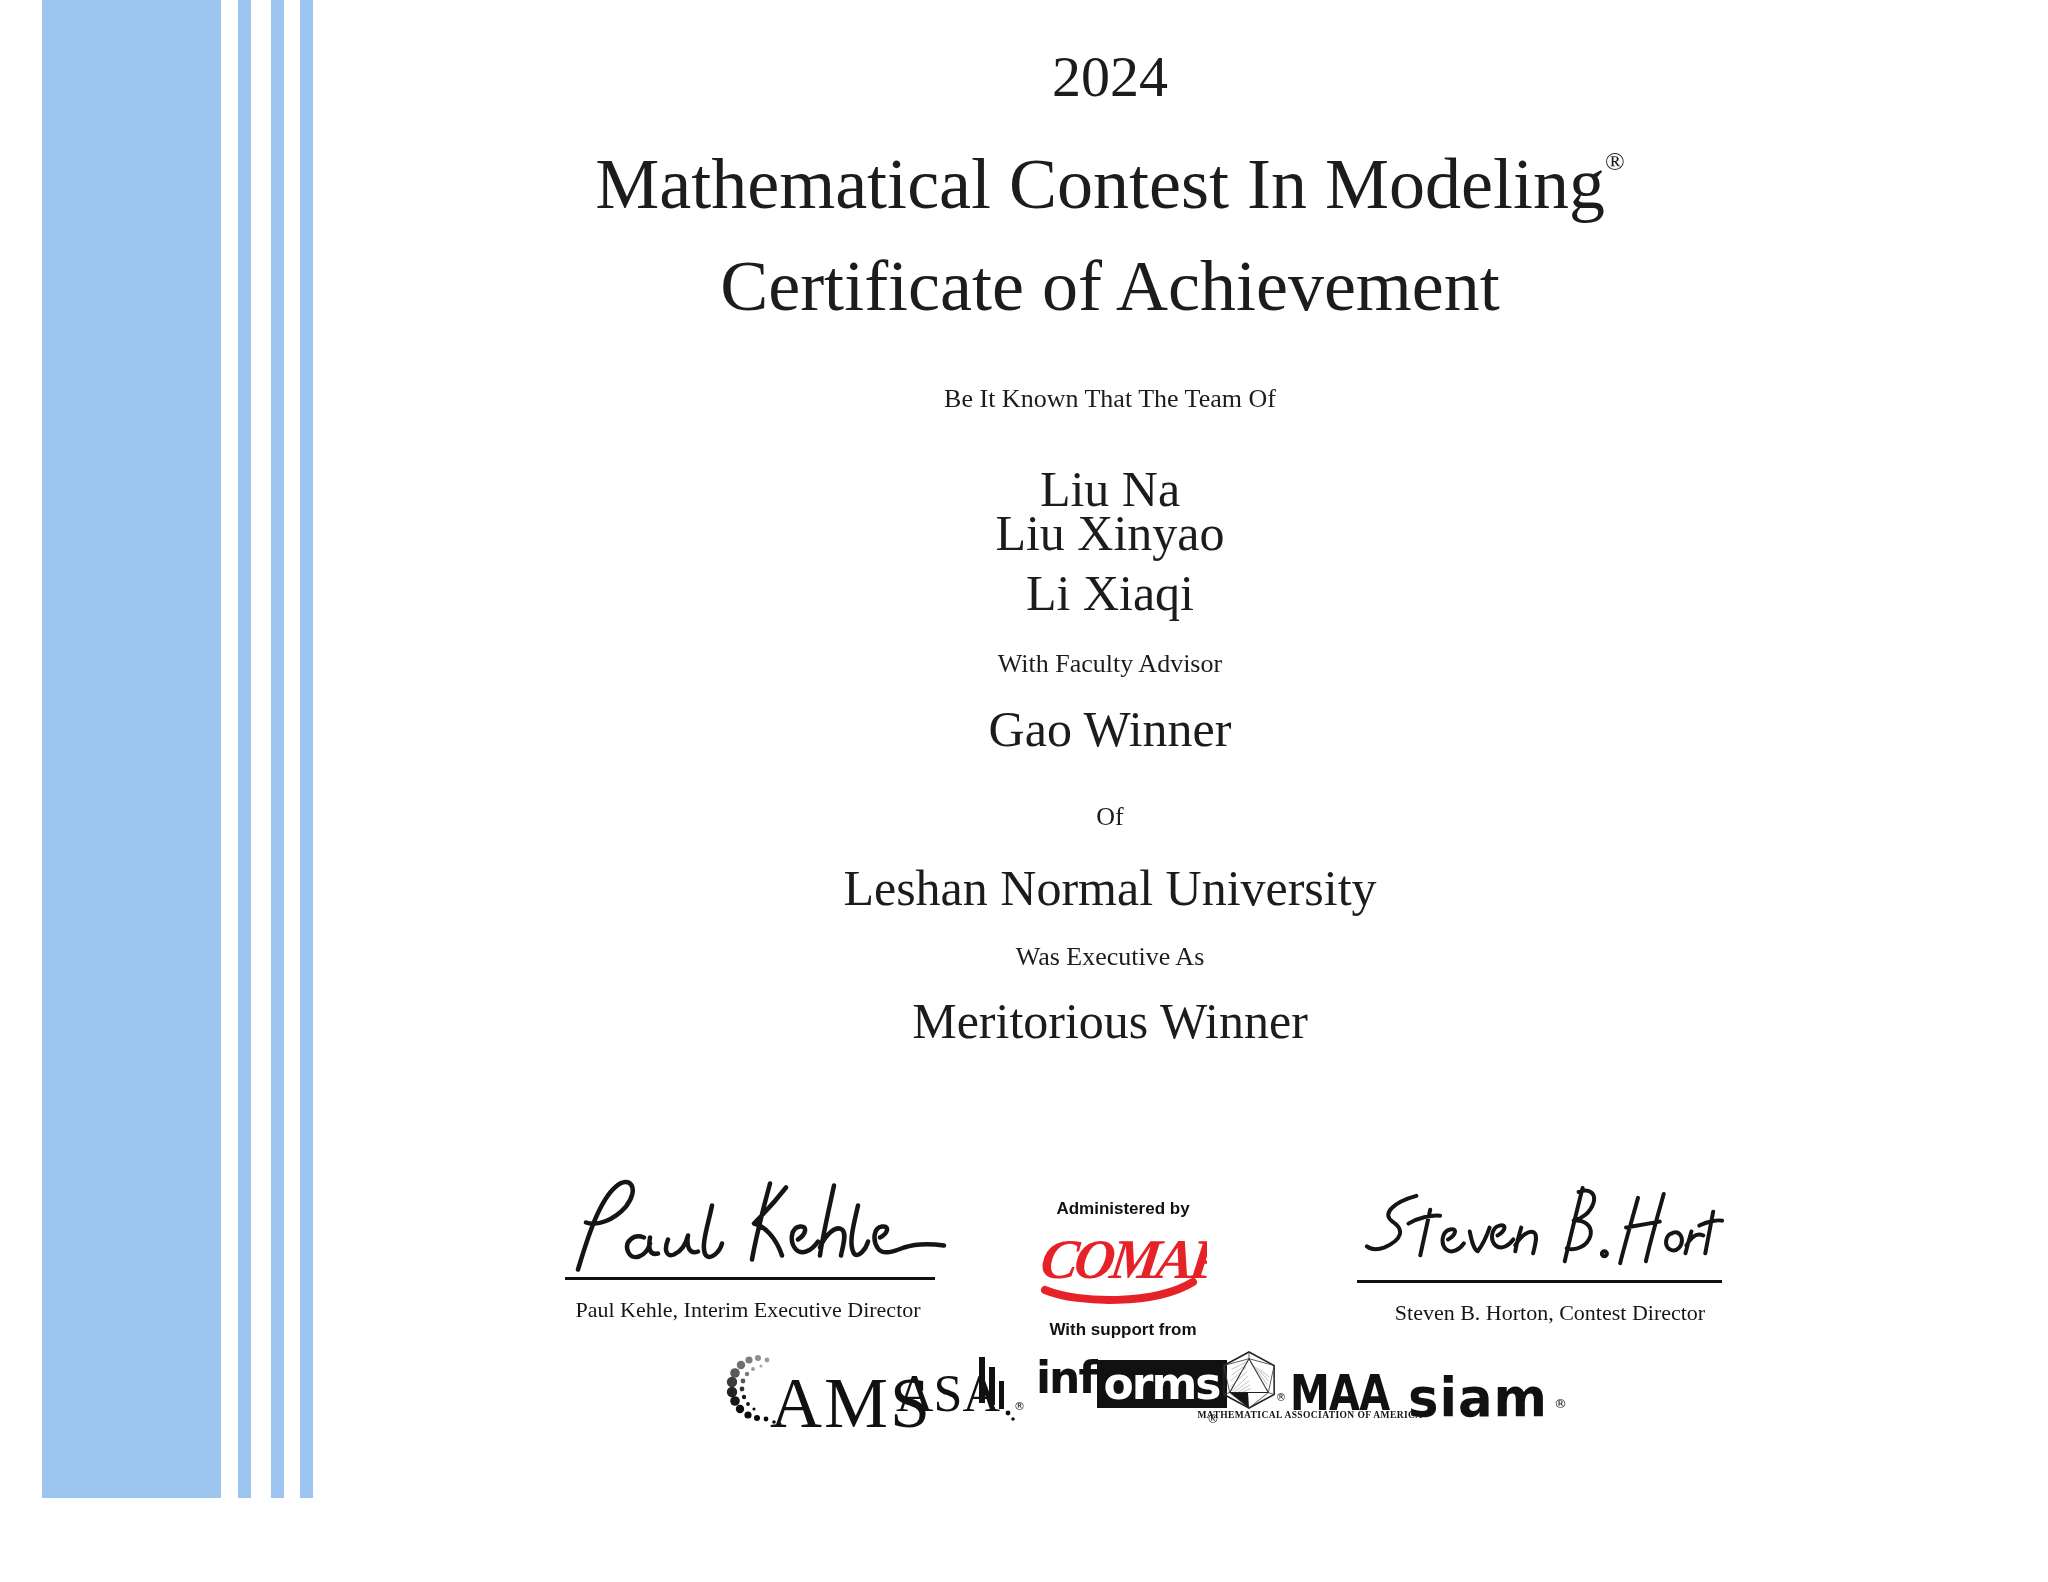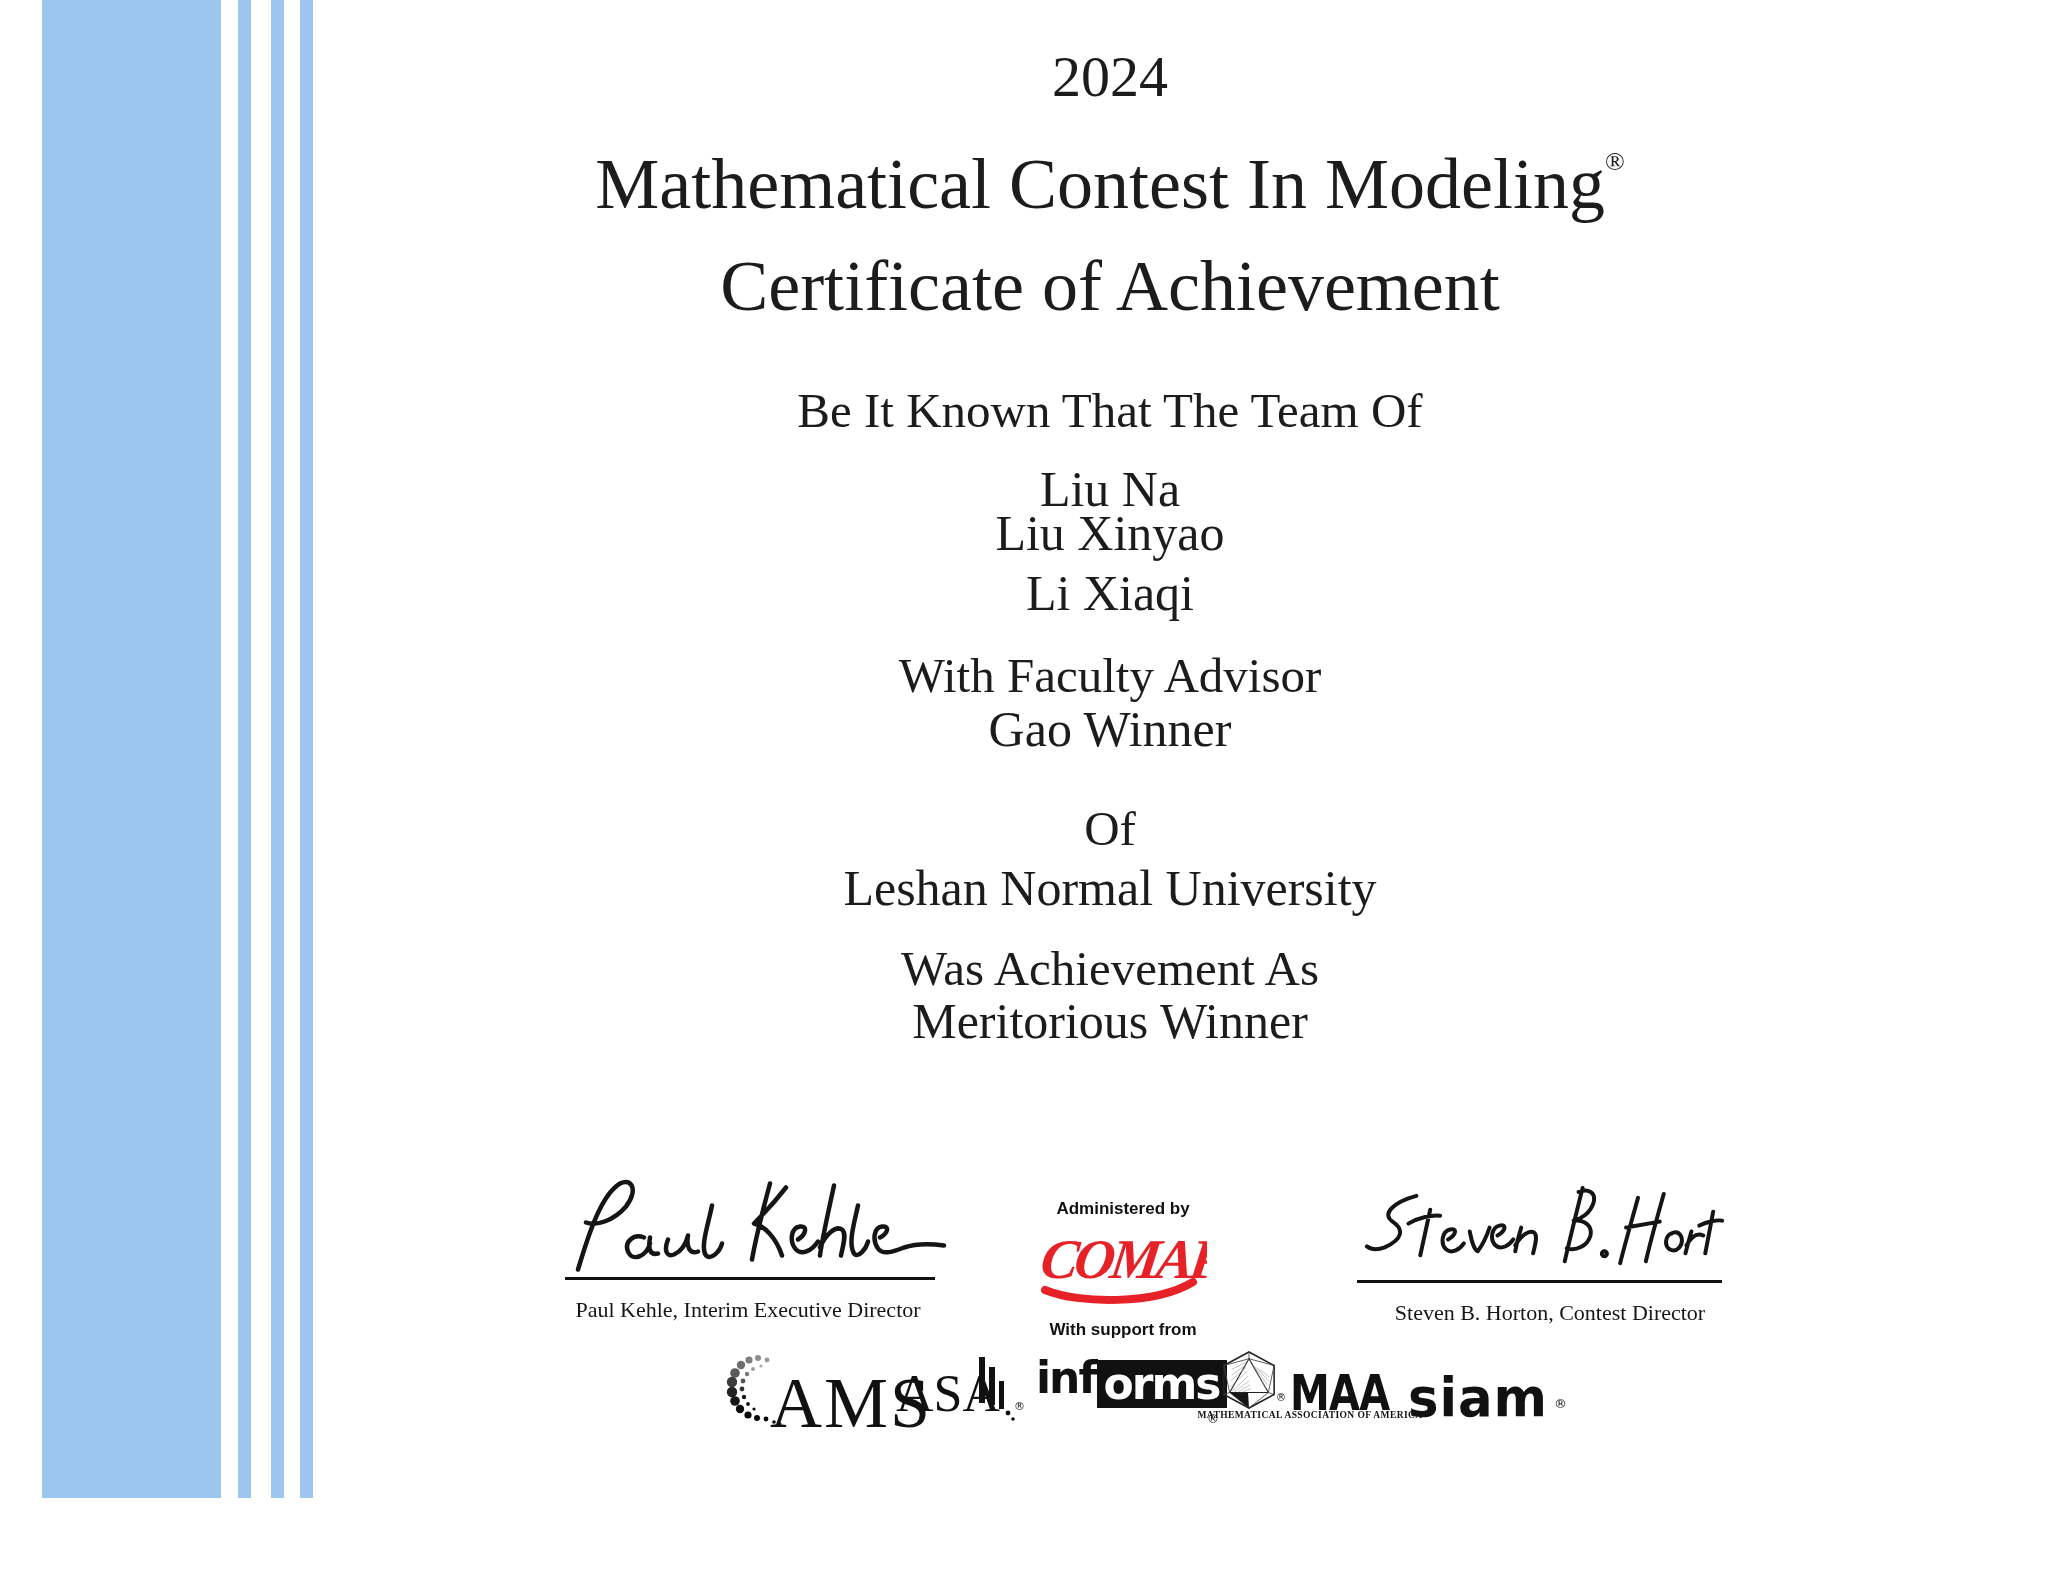--- a/index.html
+++ b/index.html
@@ -16,21 +16,21 @@
   .band-s1{left:238px;width:13px;}
   .band-s2{left:271px;width:13px;}
   .band-s3{left:300px;width:13px;}
   
   .cline{position:absolute;left:1110px;transform:translateX(-50%);white-space:nowrap;
          text-align:center;line-height:1;color:var(--ink);}
   .year{top:48px;font-size:58px;}
   .title{top:148px;font-size:72px;}
   .title .reg{font-size:26px;vertical-align:38px;}
   .subtitle{top:250px;font-size:72px;}
-  .small-line{font-size:49px;}
+  .small-line{font-size:26px;}
   .big-line{font-size:50px;}
   .team-intro{top:386px;}
   .member-0{top:464px;}
   .member-1{top:508px;}
   .member-2{top:568px;}
   .advisor-intro{top:651px;}
   .advisor-name{top:704px;}
   .of-word{top:804px;}
   .institution{top:863px;}
   .designated-intro{top:944px;}
@@ -91,21 +91,21 @@
   <div class="cline big-line member-0">Liu Na</div>
   <div class="cline big-line member-1">Liu Xinyao</div>
   <div class="cline big-line member-2">Li Xiaqi</div>
 
   <div class="cline small-line advisor-intro">With Faculty Advisor</div>
   <div class="cline big-line advisor-name">Gao Winner</div>
 
   <div class="cline small-line of-word">Of</div>
   <div class="cline big-line institution">Leshan Normal University</div>
 
-  <div class="cline small-line designated-intro">Was Achievement As</div>
+  <div class="cline small-line designated-intro">Was Executive As</div>
   <div class="cline big-line designation">Meritorious Winner</div>
 
   <svg class="sig-svg" style="left:560px;top:1172px;" width="390" height="108" viewBox="0 0 390 105">
     <path fill="none" stroke="#151515" stroke-width="4.5" stroke-linecap="round" stroke-linejoin="round" d="
       M18,96 C26,70 38,28 56,13 C70,1 80,15 66,33 C54,47 36,53 26,49
       M84,64 C74,60 64,68 68,78 C72,88 86,84 90,70 M90,64 C88,76 90,82 98,80
       M108,66 C104,76 106,84 114,81 C121,78 126,70 128,62 M128,62 C126,74 130,81 138,78
       M152,32 C148,52 140,74 146,82 C151,87 160,78 162,70
       M210,10 C203,36 196,64 192,86 M226,14 C212,32 200,44 194,50 C204,52 216,64 222,82
       M238,66 C246,61 248,52 240,53 C231,54 229,68 236,76 C242,82 252,77 258,68

